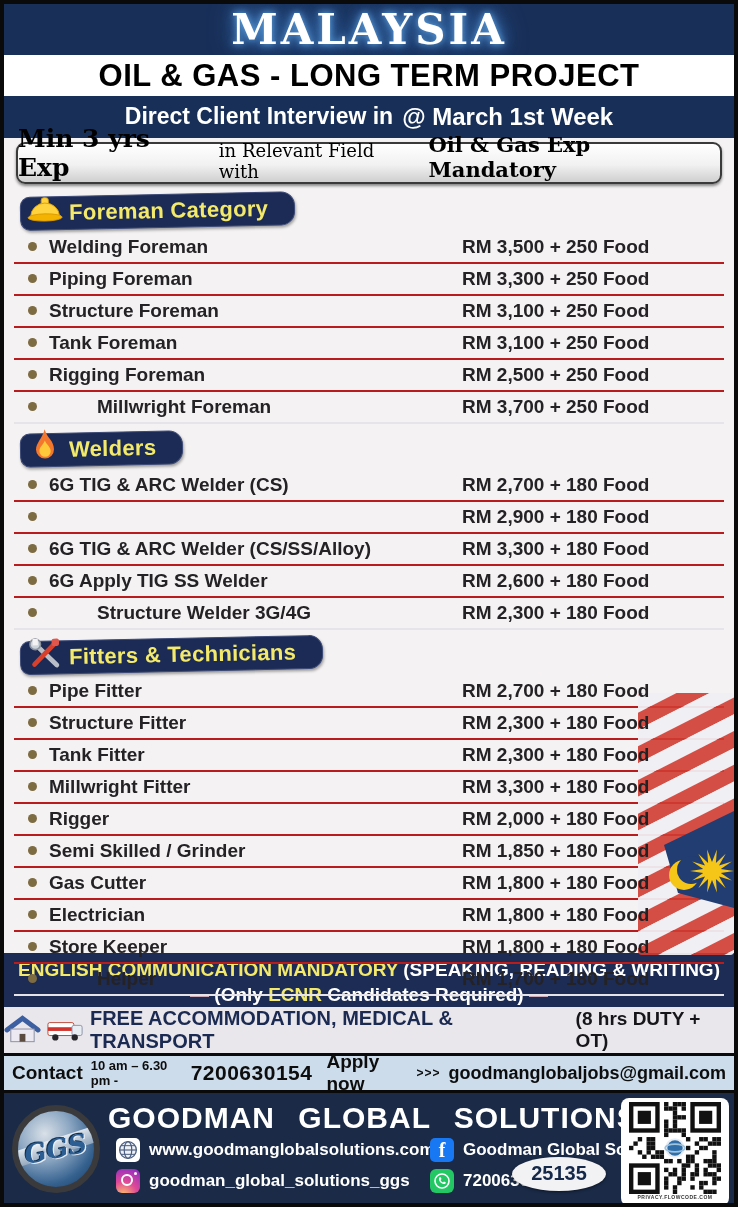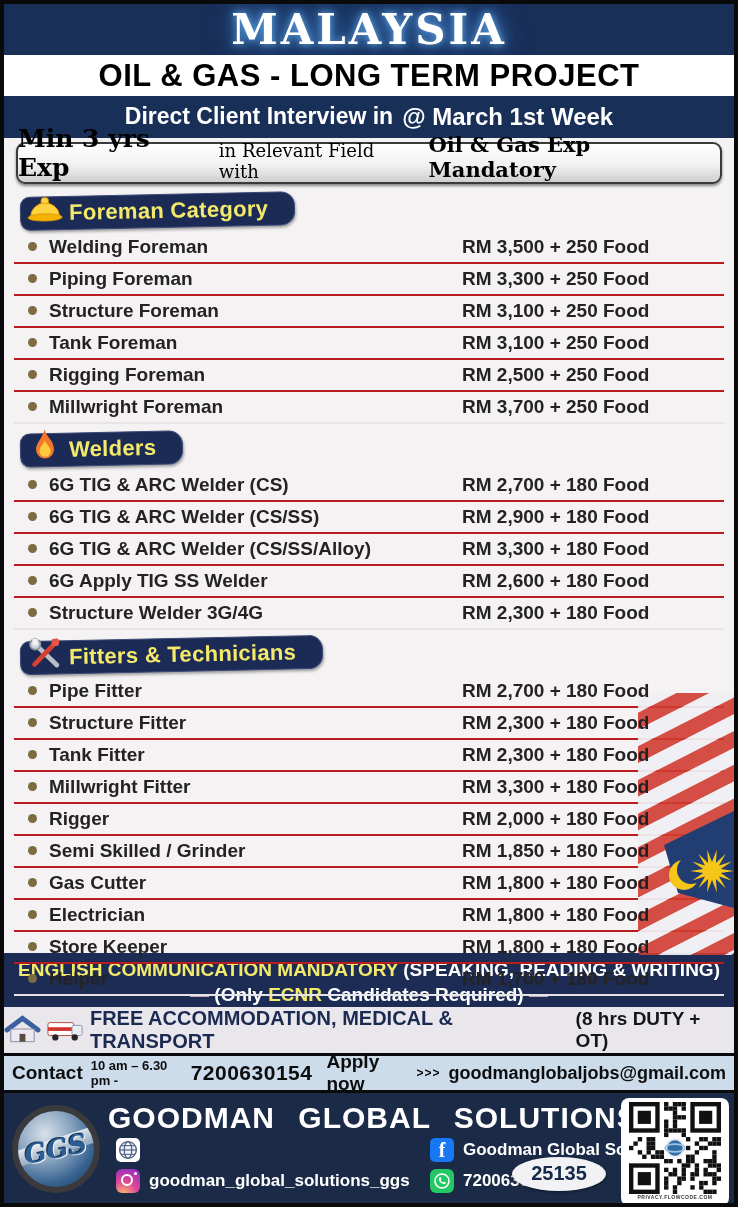--- a/index.html
+++ b/index.html
@@ -38,21 +38,21 @@
   .sec-banner{
     position:relative;height:32px;margin:0 0 4px 6px;display:inline-flex;align-items:center;
     background:#1c2b55;color:#f3e96a;border:1px solid #3c4a77;
     border-radius:10px 14px 14px 10px;padding:0 26px 0 48px;
     transform:rotate(-1.2deg);box-shadow:1px 2px 3px rgba(0,0,0,.35);
   }
   .sec-title{font-size:22px;font-weight:bold;letter-spacing:.3px;white-space:nowrap;}
   .sec-icon{position:absolute;left:6px;top:-6px;width:36px;height:36px;}
   .sec-icon svg{width:100%;height:100%;}
   .job-row{height:30px;display:flex;align-items:center;position:relative;border-bottom:2px solid #b91c1c;}
-  .job-row:last-child{border-bottom:2px solid #e6e4e9;}
+  .job-row:last-child{border-bottom:2px solid #e6e4e9;gap:48px;}
   .bullet{width:9px;height:9px;border-radius:50%;background:#7d6b42;margin:0 12px 0 14px;flex:0 0 auto;position:relative;z-index:2;}
   .job-name{font-size:19px;font-weight:bold;color:#242225;position:relative;z-index:2;white-space:nowrap;}
   .salary{position:absolute;left:448px;font-size:19px;font-weight:bold;color:#242225;z-index:2;white-space:nowrap;}
   .flag{position:absolute;right:0;bottom:-2px;width:96px;height:262px;z-index:1;pointer-events:none;}
   
   .notice{height:56px;background:#1d2c55;color:#fff;text-align:center;padding-top:4px;box-sizing:border-box;}
   .notice .l{font-size:19px;font-weight:bold;line-height:25px;}
   .hl{color:#f3e96a;}
   .dash{color:#c9a9b8;}
   .benefits{height:46px;background:#e9e7eb;display:flex;align-items:center;justify-content:center;gap:6px;}
@@ -171,21 +171,20 @@
               <path d="M12 1 C14 9 20 11 20 19 a8 8 0 0 1 -16 0 C4 13 10 9 12 1z" fill="#f4772e"></path>
               <path d="M12 11 c1.5 4 5 5.5 5 9.5 a5 5 0 0 1 -10 0 c0-4 3.5-5.5 5-9.5z" fill="#ffc93c"></path>
             </svg></span>
           <span class="sec-title">Welders</span>
         </div><div class="job-row">
           <span class="bullet"></span>
           <span class="job-name">6G TIG &amp; ARC Welder (CS)</span>
           <span class="salary">RM 2,700 + 180 Food</span>
         </div><div class="job-row">
           <span class="bullet"></span>
-          <span class="job-name">6G TIG &amp; ARC Welder (CS/SS)</span>
           <span class="salary">RM 2,900 + 180 Food</span>
         </div><div class="job-row">
           <span class="bullet"></span>
           <span class="job-name">6G TIG &amp; ARC Welder (CS/SS/Alloy)</span>
           <span class="salary">RM 3,300 + 180 Food</span>
         </div><div class="job-row">
           <span class="bullet"></span>
           <span class="job-name">6G Apply TIG SS Welder</span>
           <span class="salary">RM 2,600 + 180 Food</span>
         </div><div class="job-row">
@@ -351,20 +350,21 @@
       <div class="soc-item">
         <span class="soc-icon icon-globe">
           <svg viewBox="0 0 24 24">
               <circle cx="12" cy="12" r="10" fill="#eef2f7" stroke="#4a5d80" stroke-width="1.6"></circle>
               <ellipse cx="12" cy="12" rx="4.5" ry="10" fill="none" stroke="#4a5d80" stroke-width="1.4"></ellipse>
               <line x1="2" y1="12" x2="22" y2="12" stroke="#4a5d80" stroke-width="1.4"></line>
               <line x1="3.5" y1="6.8" x2="20.5" y2="6.8" stroke="#4a5d80" stroke-width="1.2"></line>
               <line x1="3.5" y1="17.2" x2="20.5" y2="17.2" stroke="#4a5d80" stroke-width="1.2"></line>
             </svg>
         </span>
+        <span class="soc-label">www.goodmanglobalsolutions.com</span>
       </div>
       <div class="soc-item">
         <span class="soc-icon icon-fb">f</span>
         <span class="soc-label">Goodman Global Solutions</span>
       </div>
       <div class="soc-item">
         <span class="soc-icon icon-ig"></span>
         <span class="soc-label">goodman_global_solutions_ggs</span>
       </div>
       <div class="soc-item">

